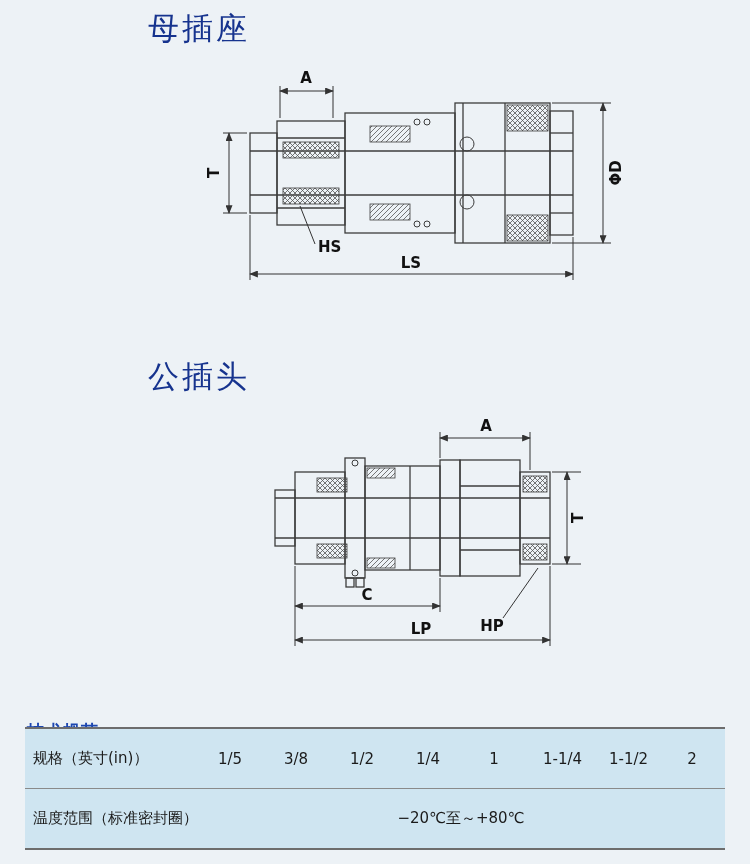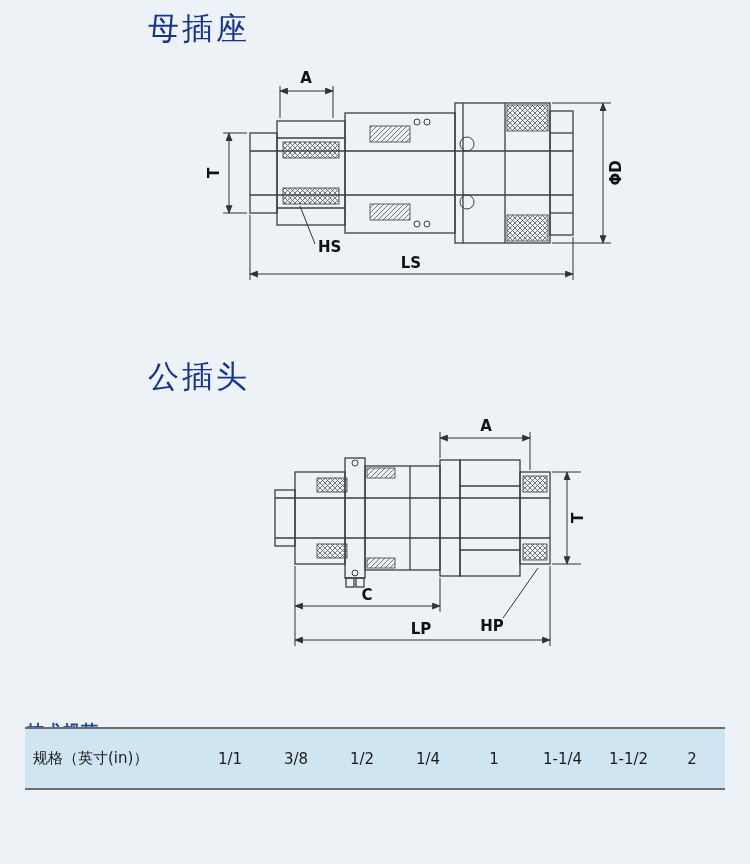--- a/index.html
+++ b/index.html
@@ -222,23 +222,27 @@
       <col>
       <col>
       <col>
       <col>
       <col>
       <col>
   </colgroup>
   <tbody>
     <tr class="band">
       <td class="rowlabel">规格（英寸(in)）</td>
-      <td>1/1</td>
+      <td>1/5</td>
       <td>3/8</td>
       <td>1/2</td>
       <td>1/4</td>
       <td>1</td>
       <td>1-1/4</td>
       <td>1-1/2</td>
       <td>2</td>
     </tr>
+    <tr class="band">
+      <td class="rowlabel">温度范围（标准密封圈）</td>
+      <td colspan="8">−20℃至～+80℃</td>
+    </tr>
   </tbody>
 </table>
 
 </body></html>

